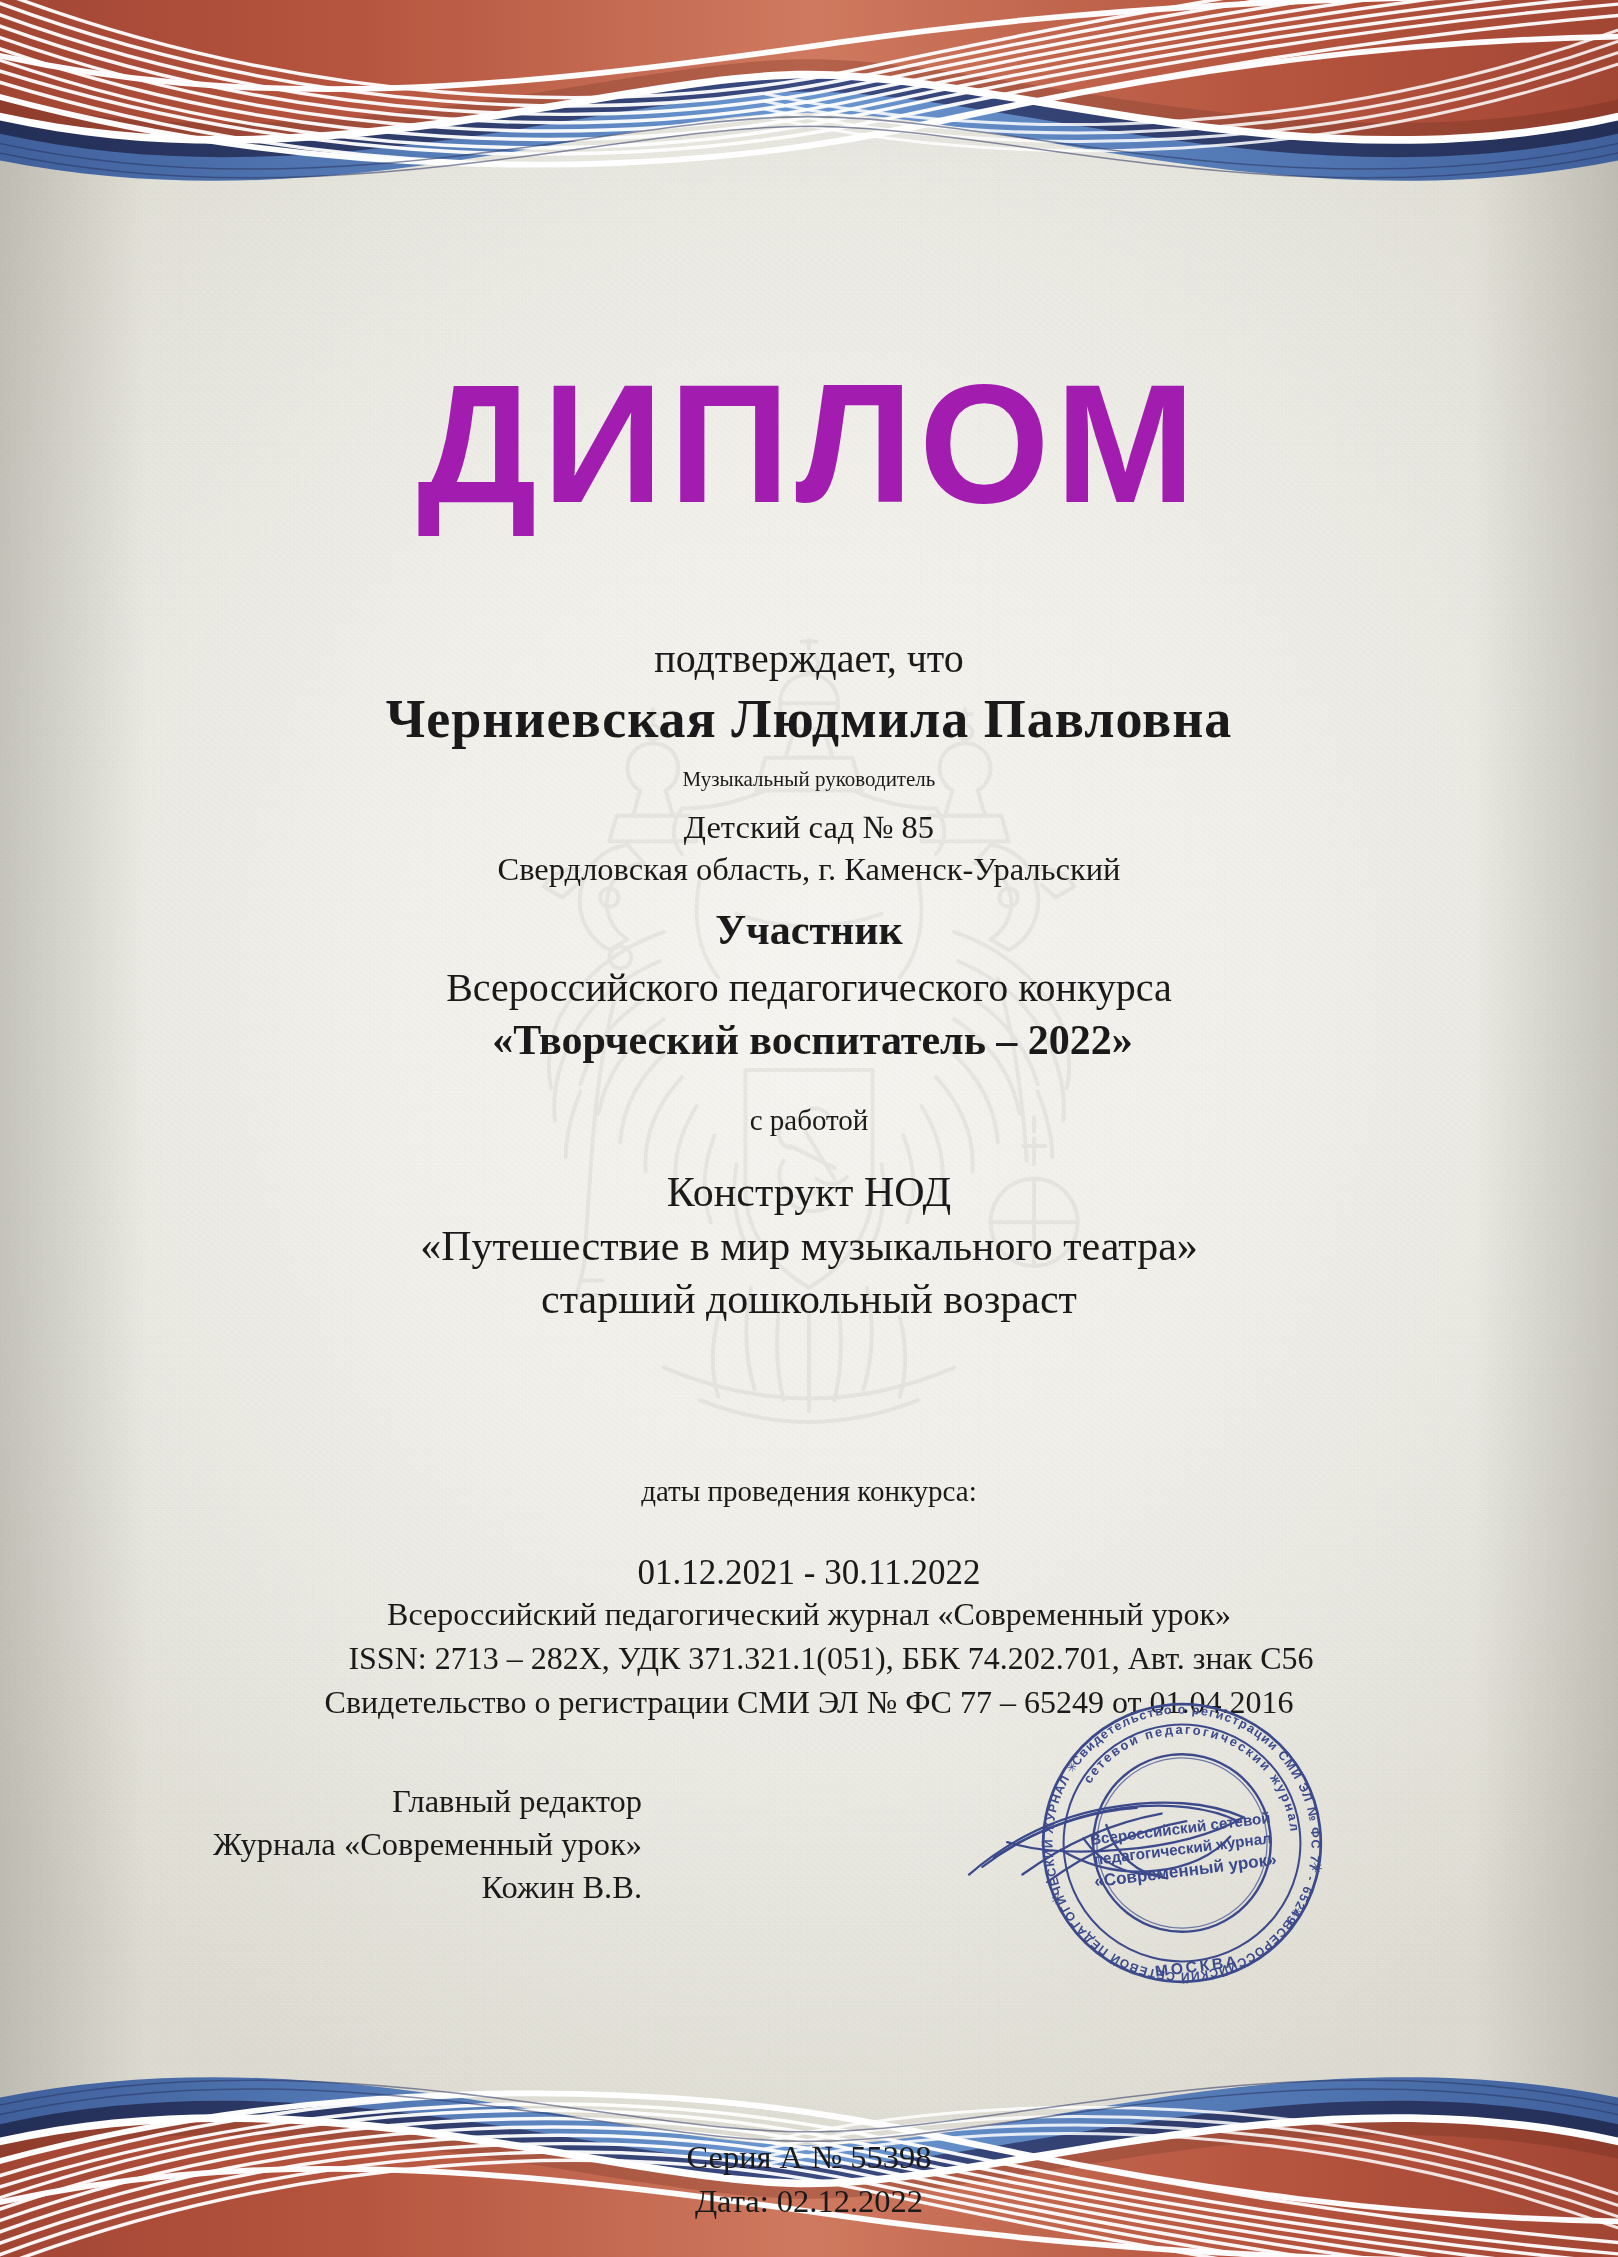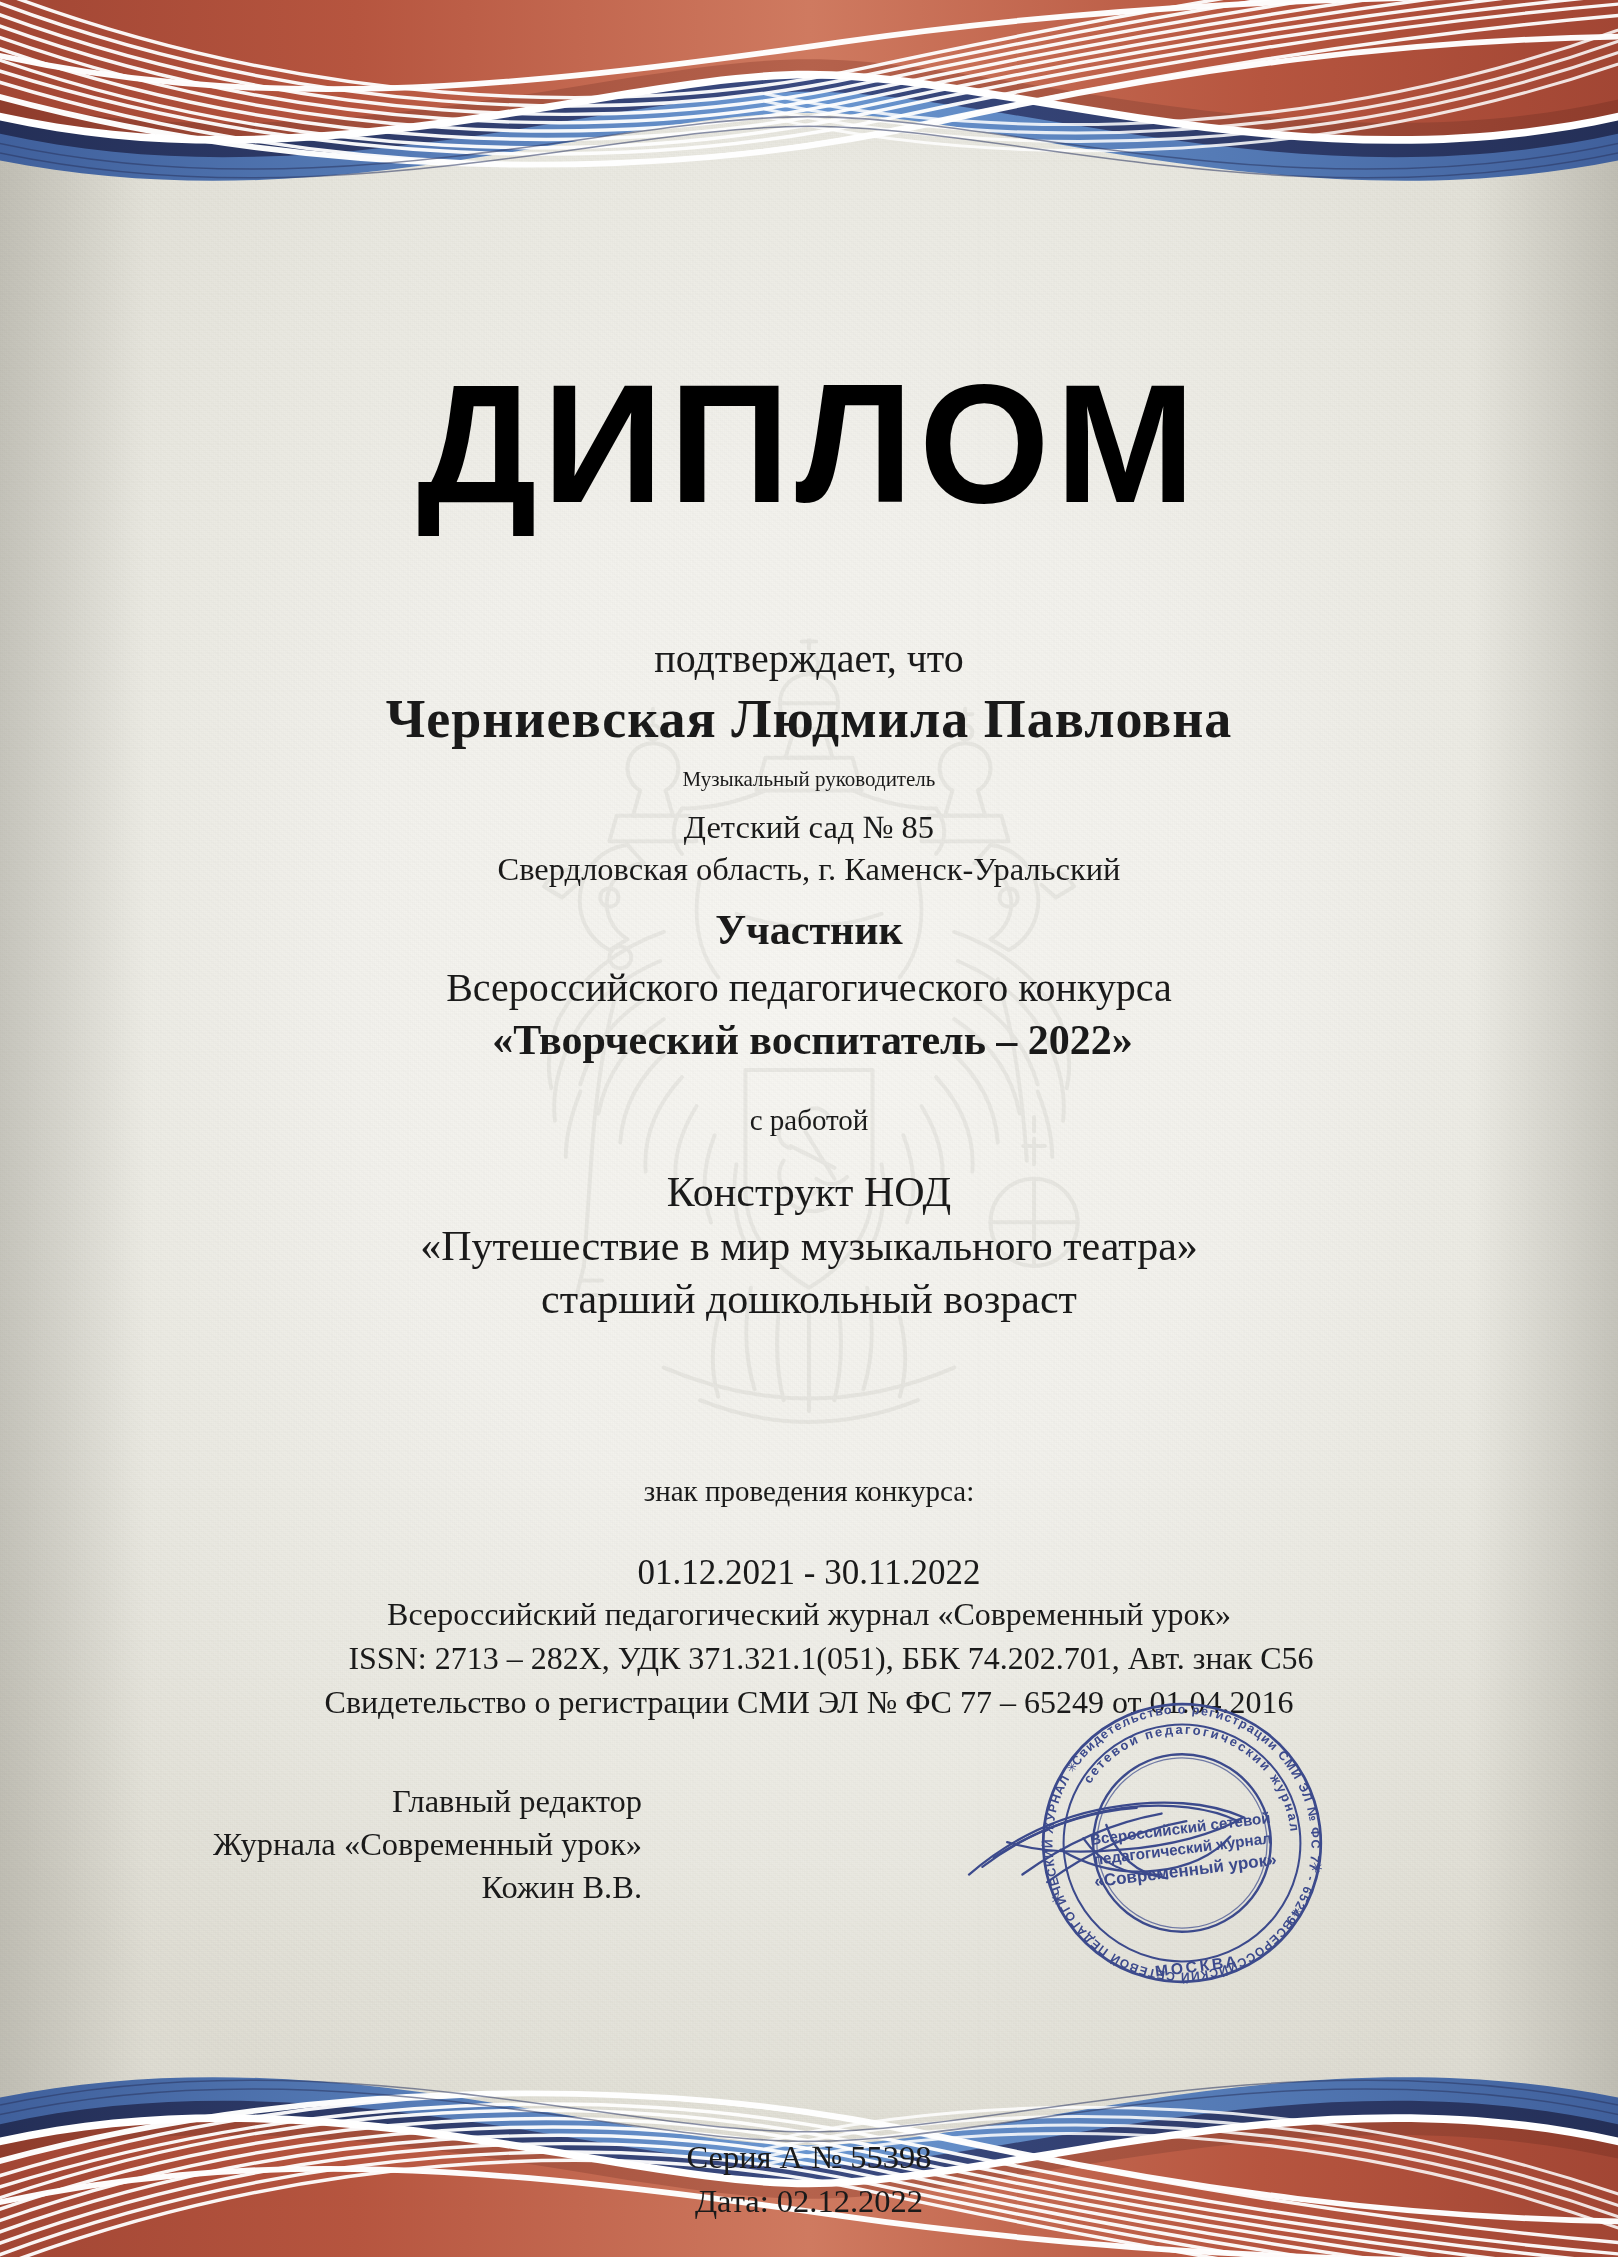--- a/index.html
+++ b/index.html
@@ -80,21 +80,21 @@
   .title {
     position: absolute;
     top: 360px;
     left: 0; right: 0;
     text-align: center;
     font-family: "Liberation Sans", "DejaVu Sans", sans-serif;
     font-weight: bold;
     font-size: 168px;
     line-height: 1;
     letter-spacing: 5.7px;
-    color: #000000;
+    color: #a21caf;
   }
 
   .line {
     position: absolute;
     left: 0; right: 0;
     text-align: center;
     white-space: nowrap;
   }
 
   .l-confirms  { top: 635px;  font-size: 40px; }
@@ -378,21 +378,21 @@
 
     <div class="line l-award">Участник</div>
     <div class="line l-contest">Всероссийского педагогического конкурса</div>
     <div class="line l-contest-name">«Творческий воспитатель – 2022»</div>
 
     <div class="line l-withwork">с работой</div>
     <div class="line l-work1">Конструкт НОД</div>
     <div class="line l-work2">«Путешествие в мир музыкального театра»</div>
     <div class="line l-work3">старший дошкольный возраст</div>
 
-    <div class="line l-dates-lbl">знак проведения конкурса:</div>
+    <div class="line l-dates-lbl">даты проведения конкурса:</div>
     <div class="line l-dates-val">01.12.2021 - 30.11.2022</div>
 
     <div class="line l-journal">Всероссийский педагогический журнал «Современный урок»</div>
     <div class="line l-issn">ISSN: 2713 – 282Х, УДК 371.321.1(051), ББК 74.202.701, Авт. знак С56</div>
     <div class="line l-cert">Свидетельство о регистрации СМИ ЭЛ № ФС 77 – 65249 от 01.04.2016</div>
 
     <div class="signature-block">
       <div>Главный редактор</div>
       <div>Журнала «Современный урок»</div>
       <div>Кожин В.В.</div>

